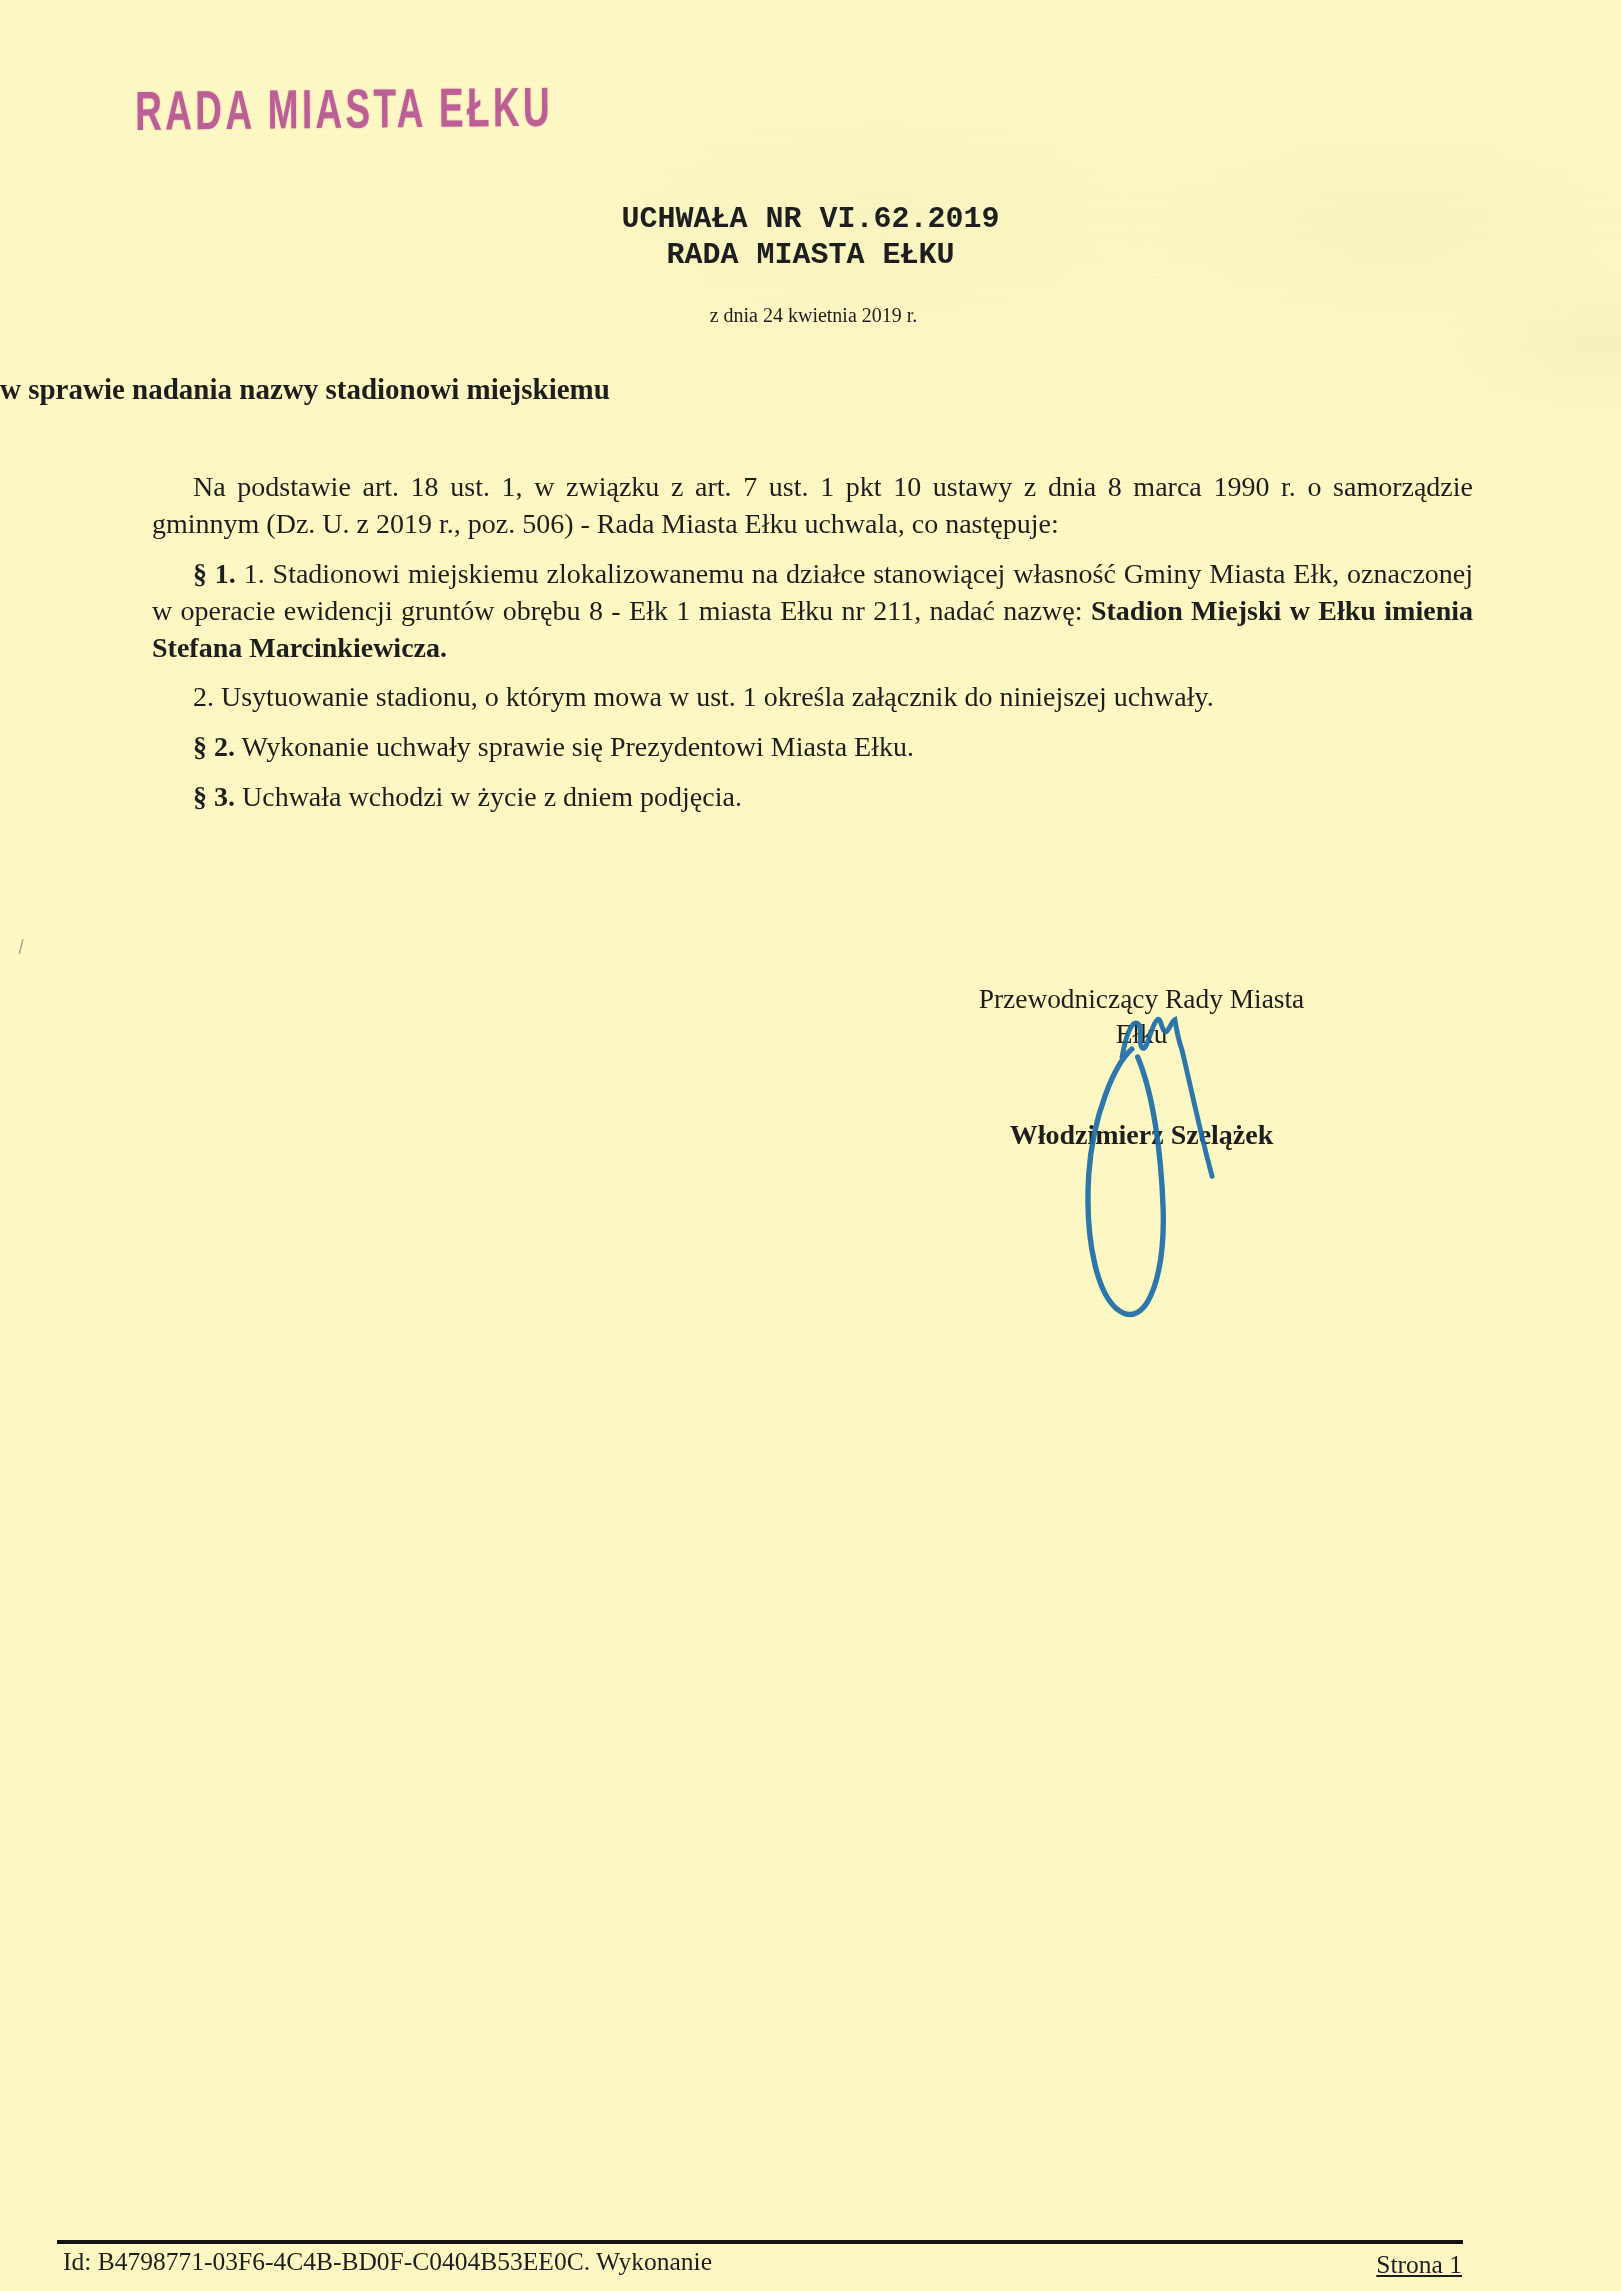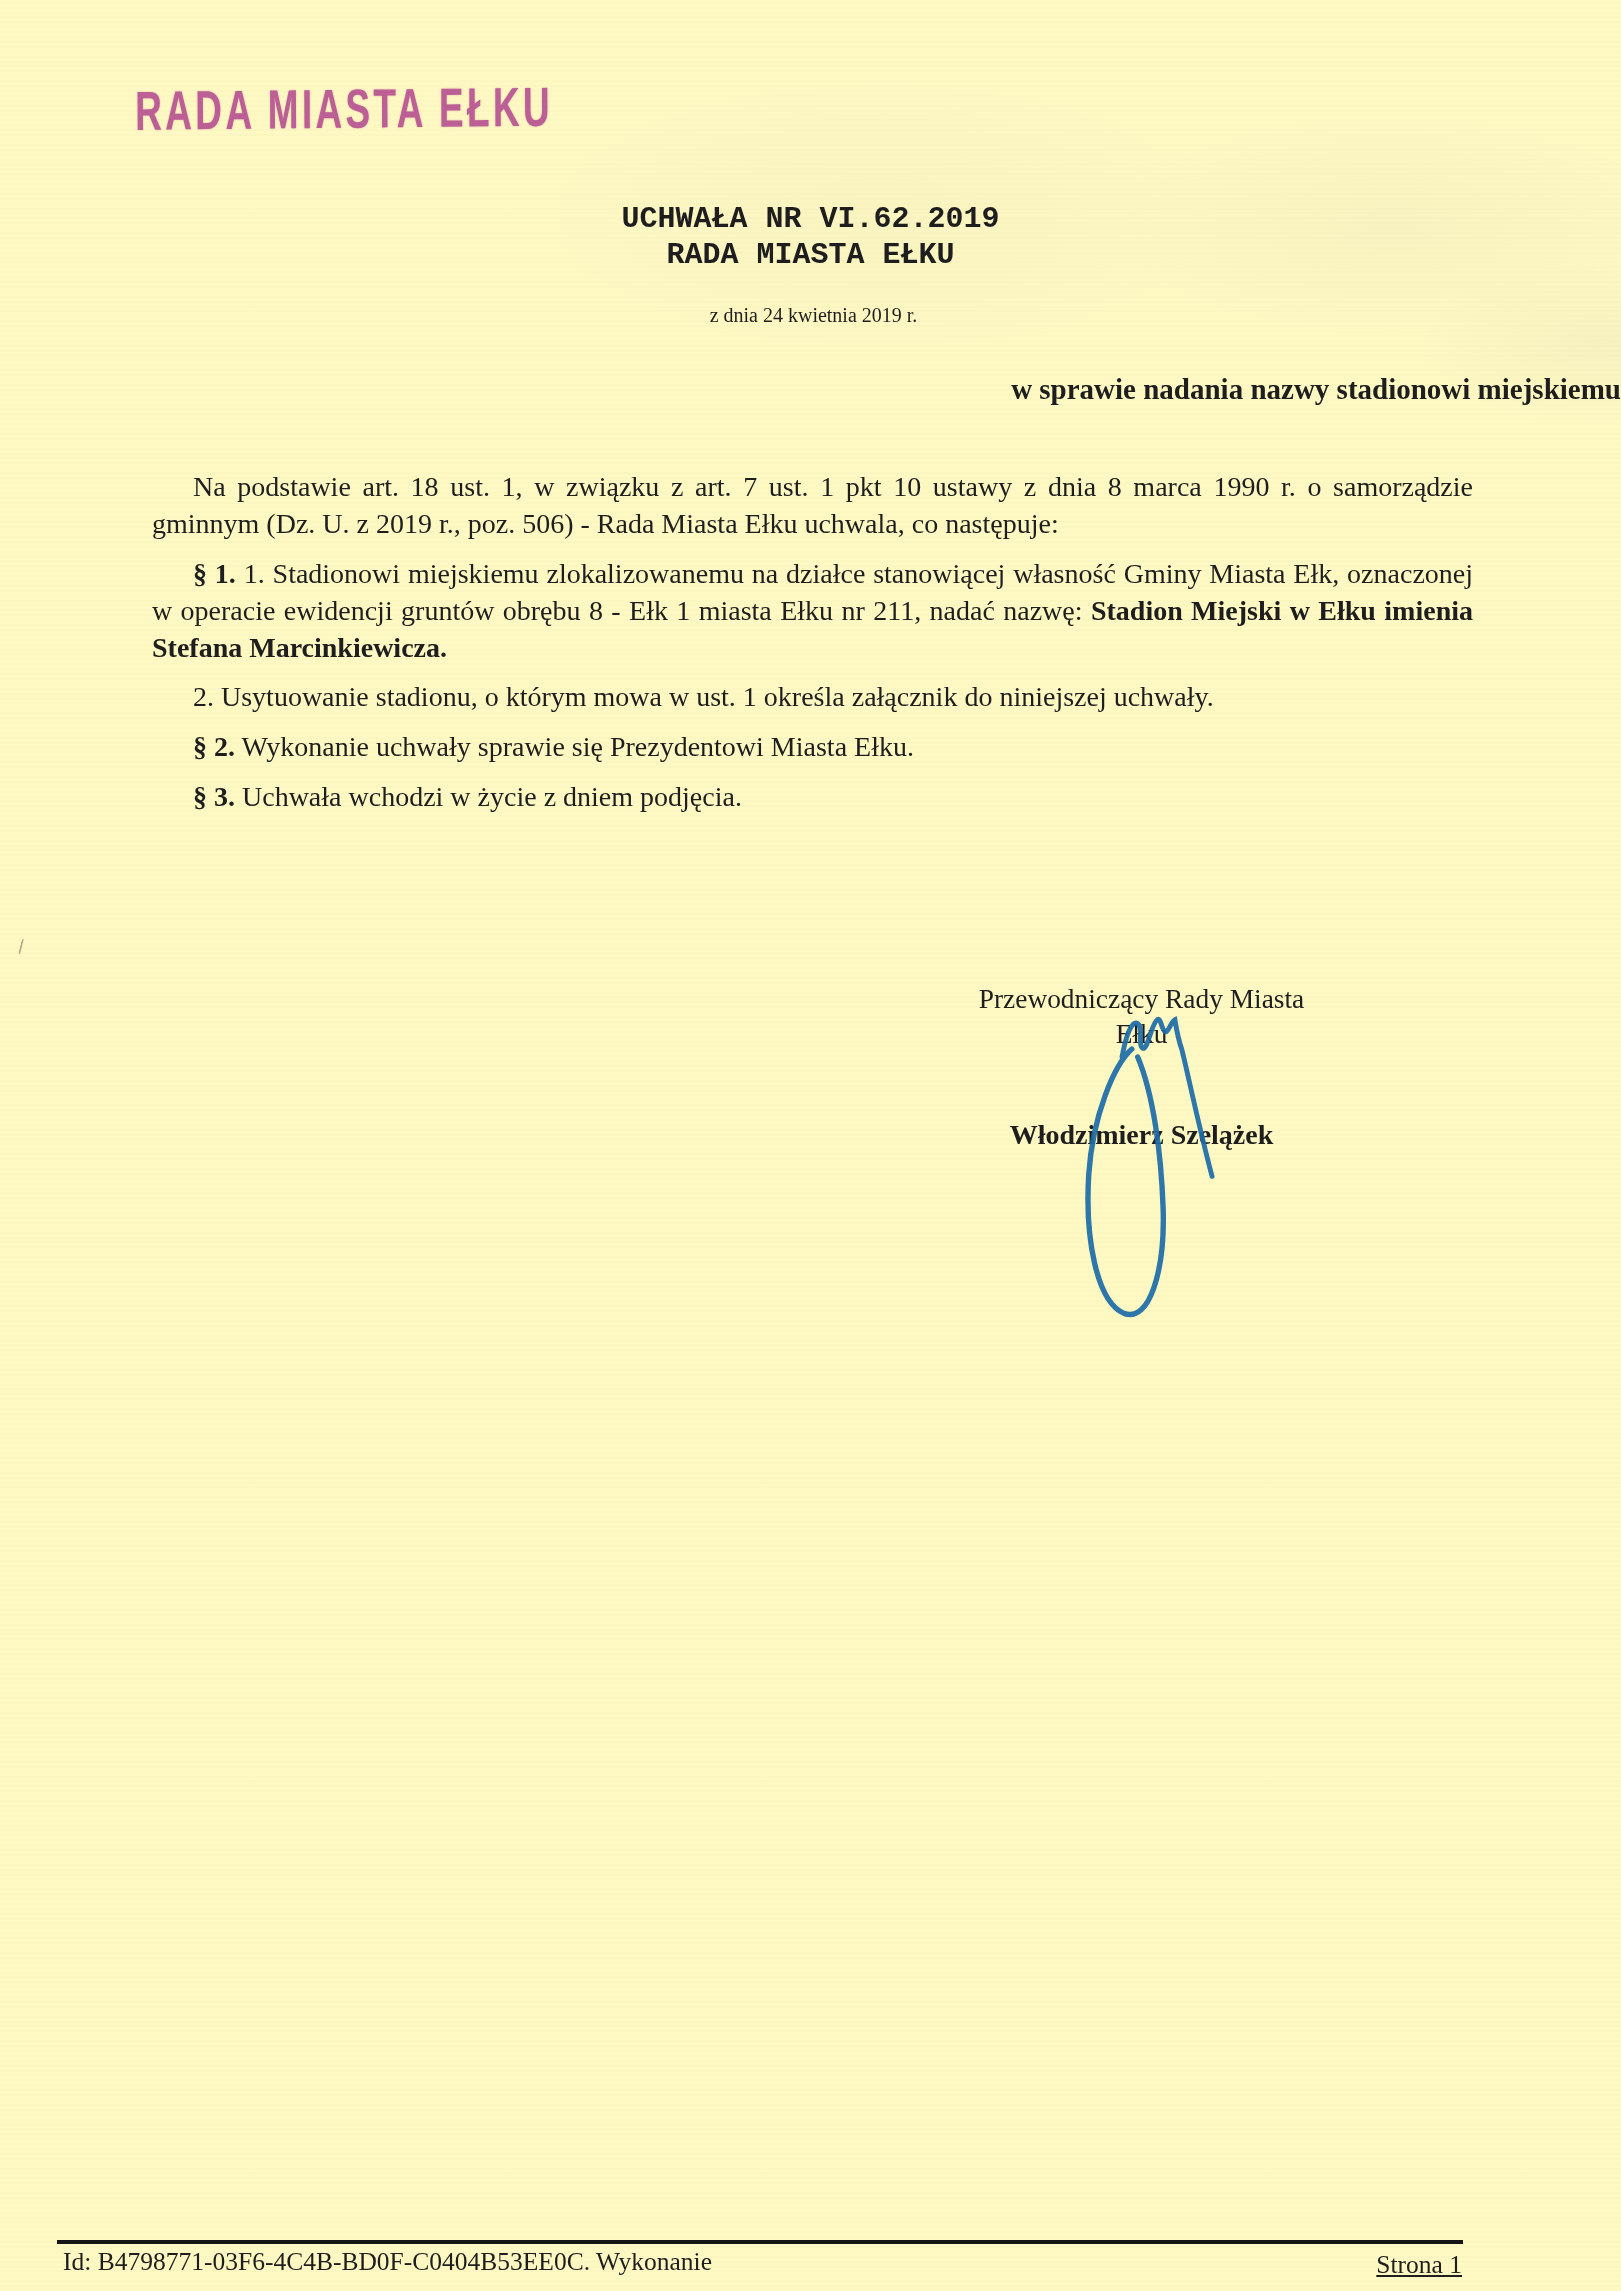--- a/index.html
+++ b/index.html
@@ -36,21 +36,21 @@
     white-space: nowrap;
     transform: scale(0.86, 1.28) rotate(-0.4deg);
     transform-origin: left top;
     opacity: 0.85;
     text-shadow: 0 0 2px rgba(178, 70, 144, 0.45);
   }
 
   .header { position: absolute; left: 0; top: 201px; width: 100%; text-align: center; }
   .title-line { font-weight: 700; font-size: 30px; line-height: 36px; font-family: Liberation Mono, monospace; }
   .date-line { position: absolute; left: 3px; top: 304px; width: 100%; text-align: center; font-size: 20px; }
-  .subject-line { position: absolute; left: 0; top: 373px; width: 100%; text-align: right; font-size: 29px; font-weight: 700; }
+  .subject-line { position: absolute; left: 0; top: 373px; width: 100%; text-align: left; font-size: 29px; font-weight: 700; }
 
   .body-text {
     position: absolute;
     left: 152px; top: 468px;
     width: 1321px;
     font-size: 28px;
     line-height: 37px;
     text-align: justify;
   }
   .body-text p { margin: 0 0 12.7px 0; text-indent: 41px; font-family: Liberation Serif, serif; }

